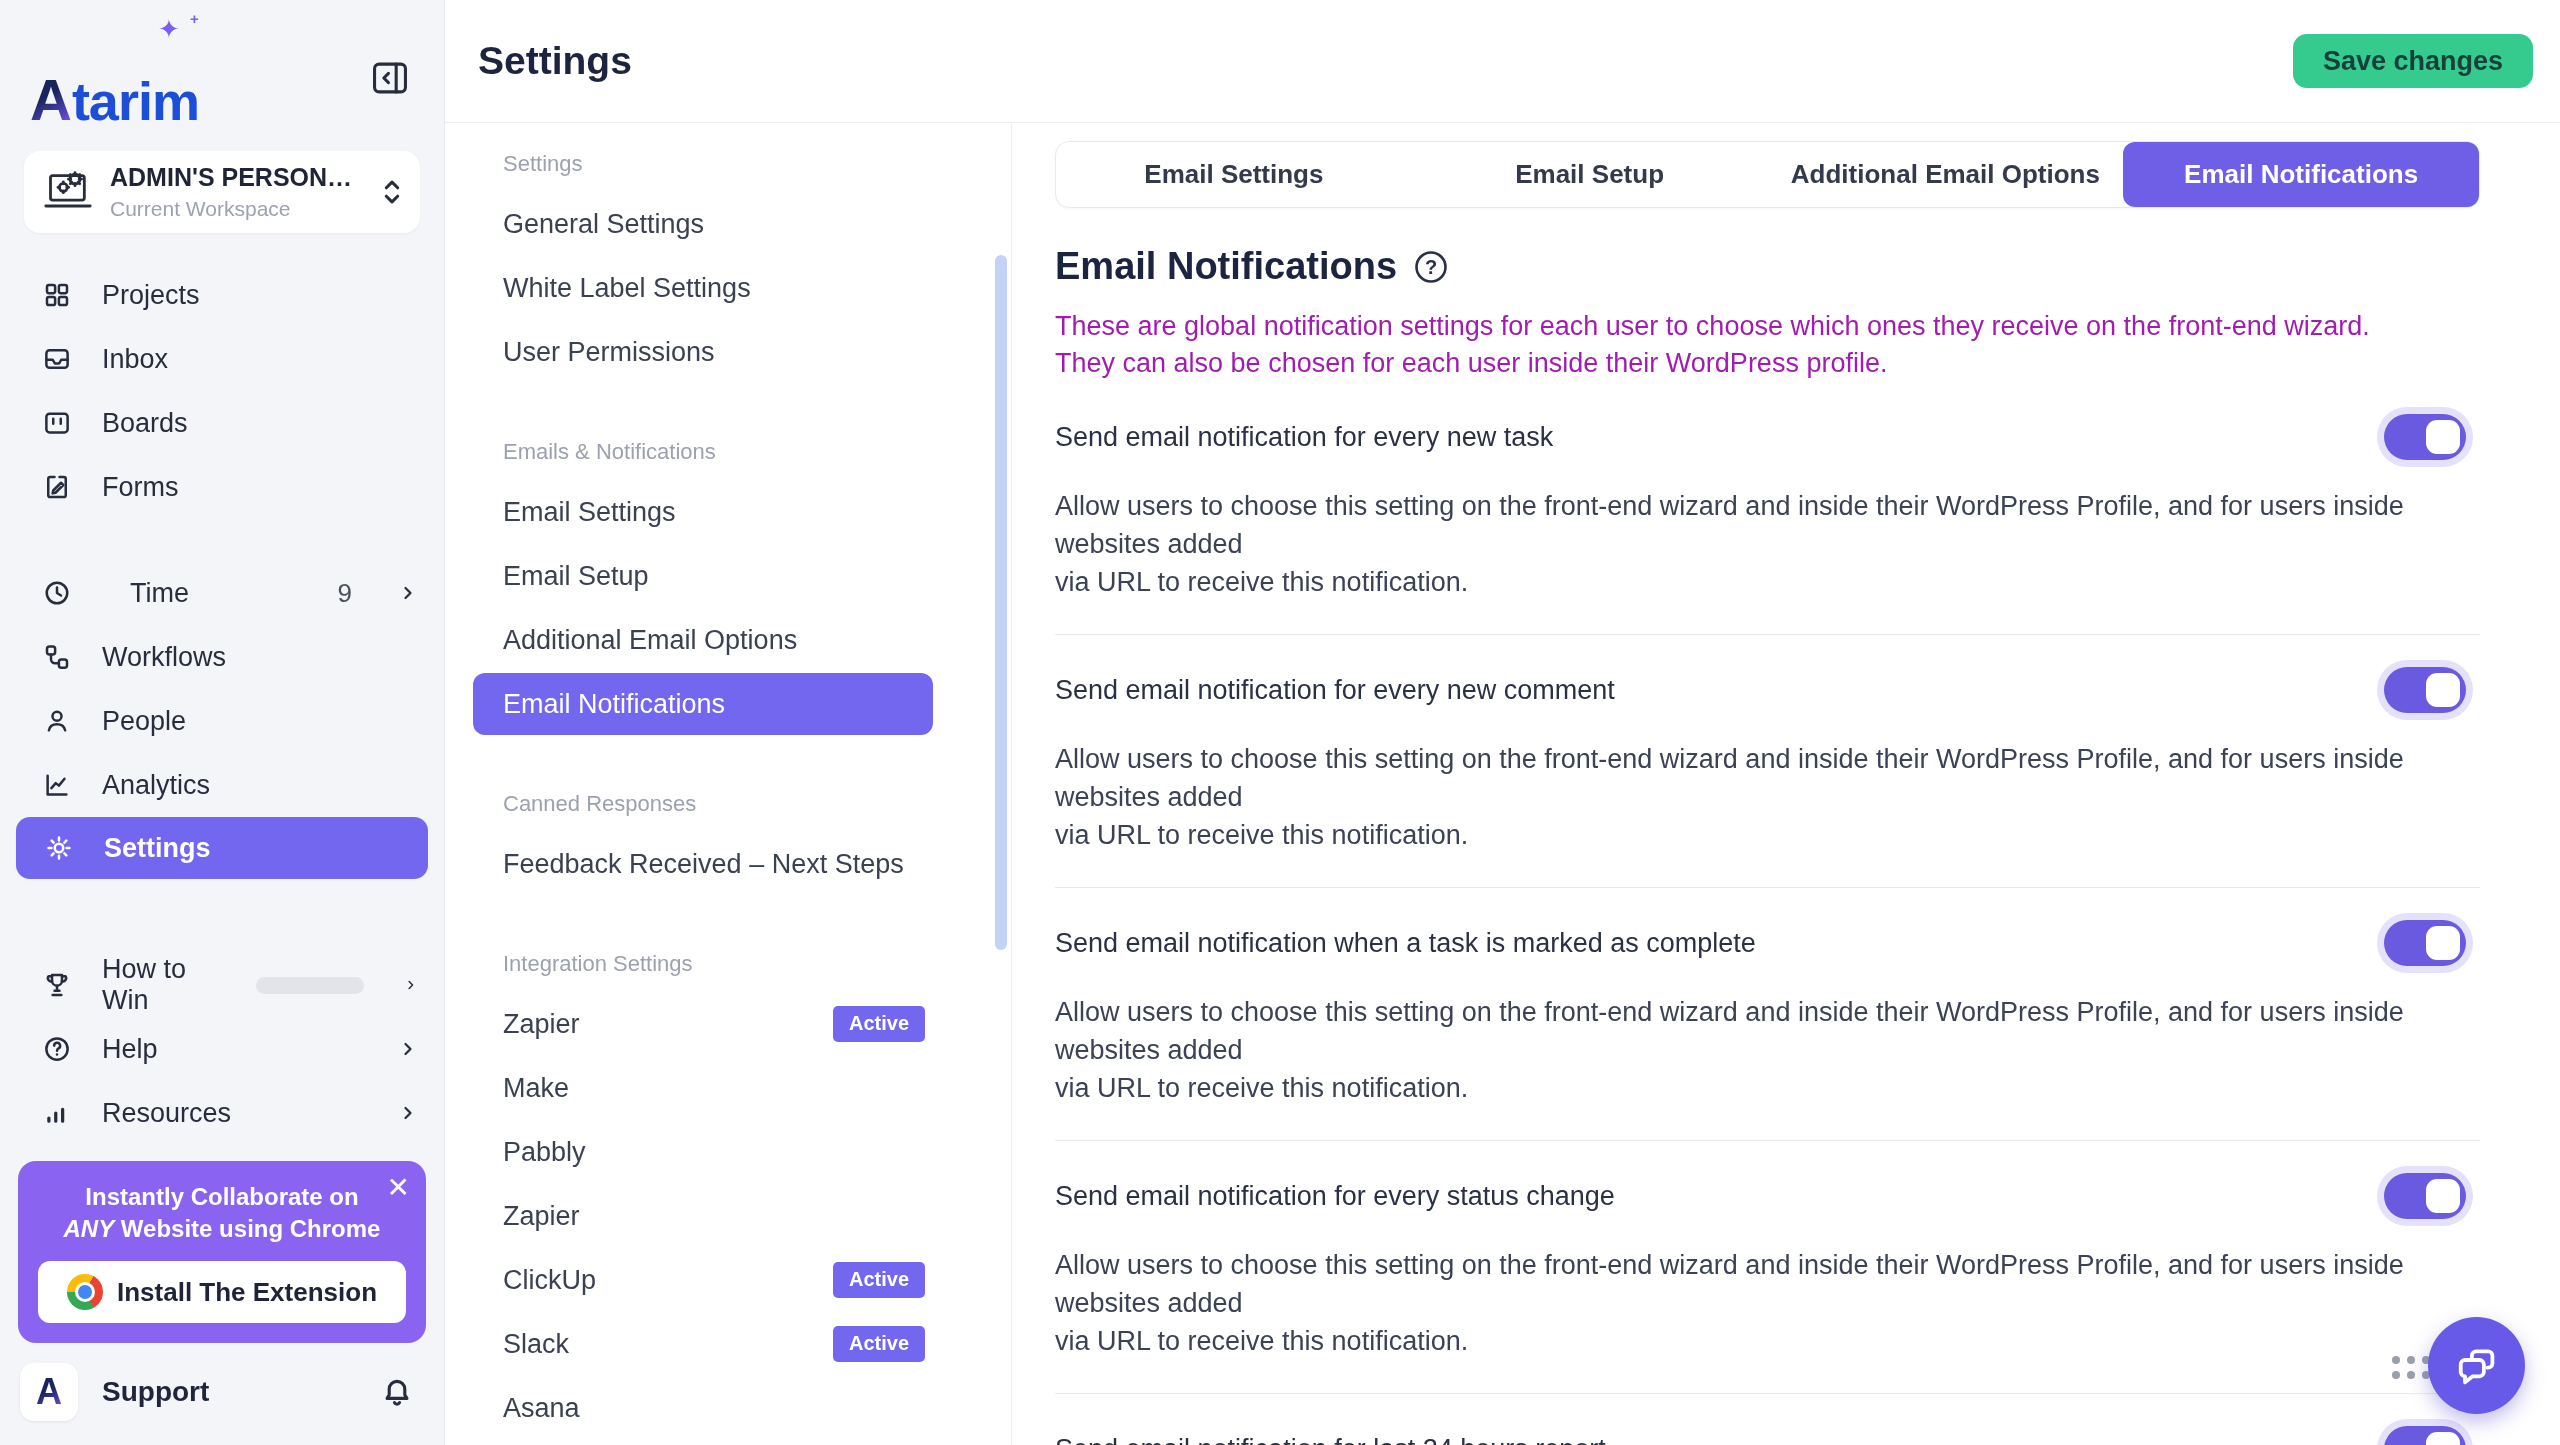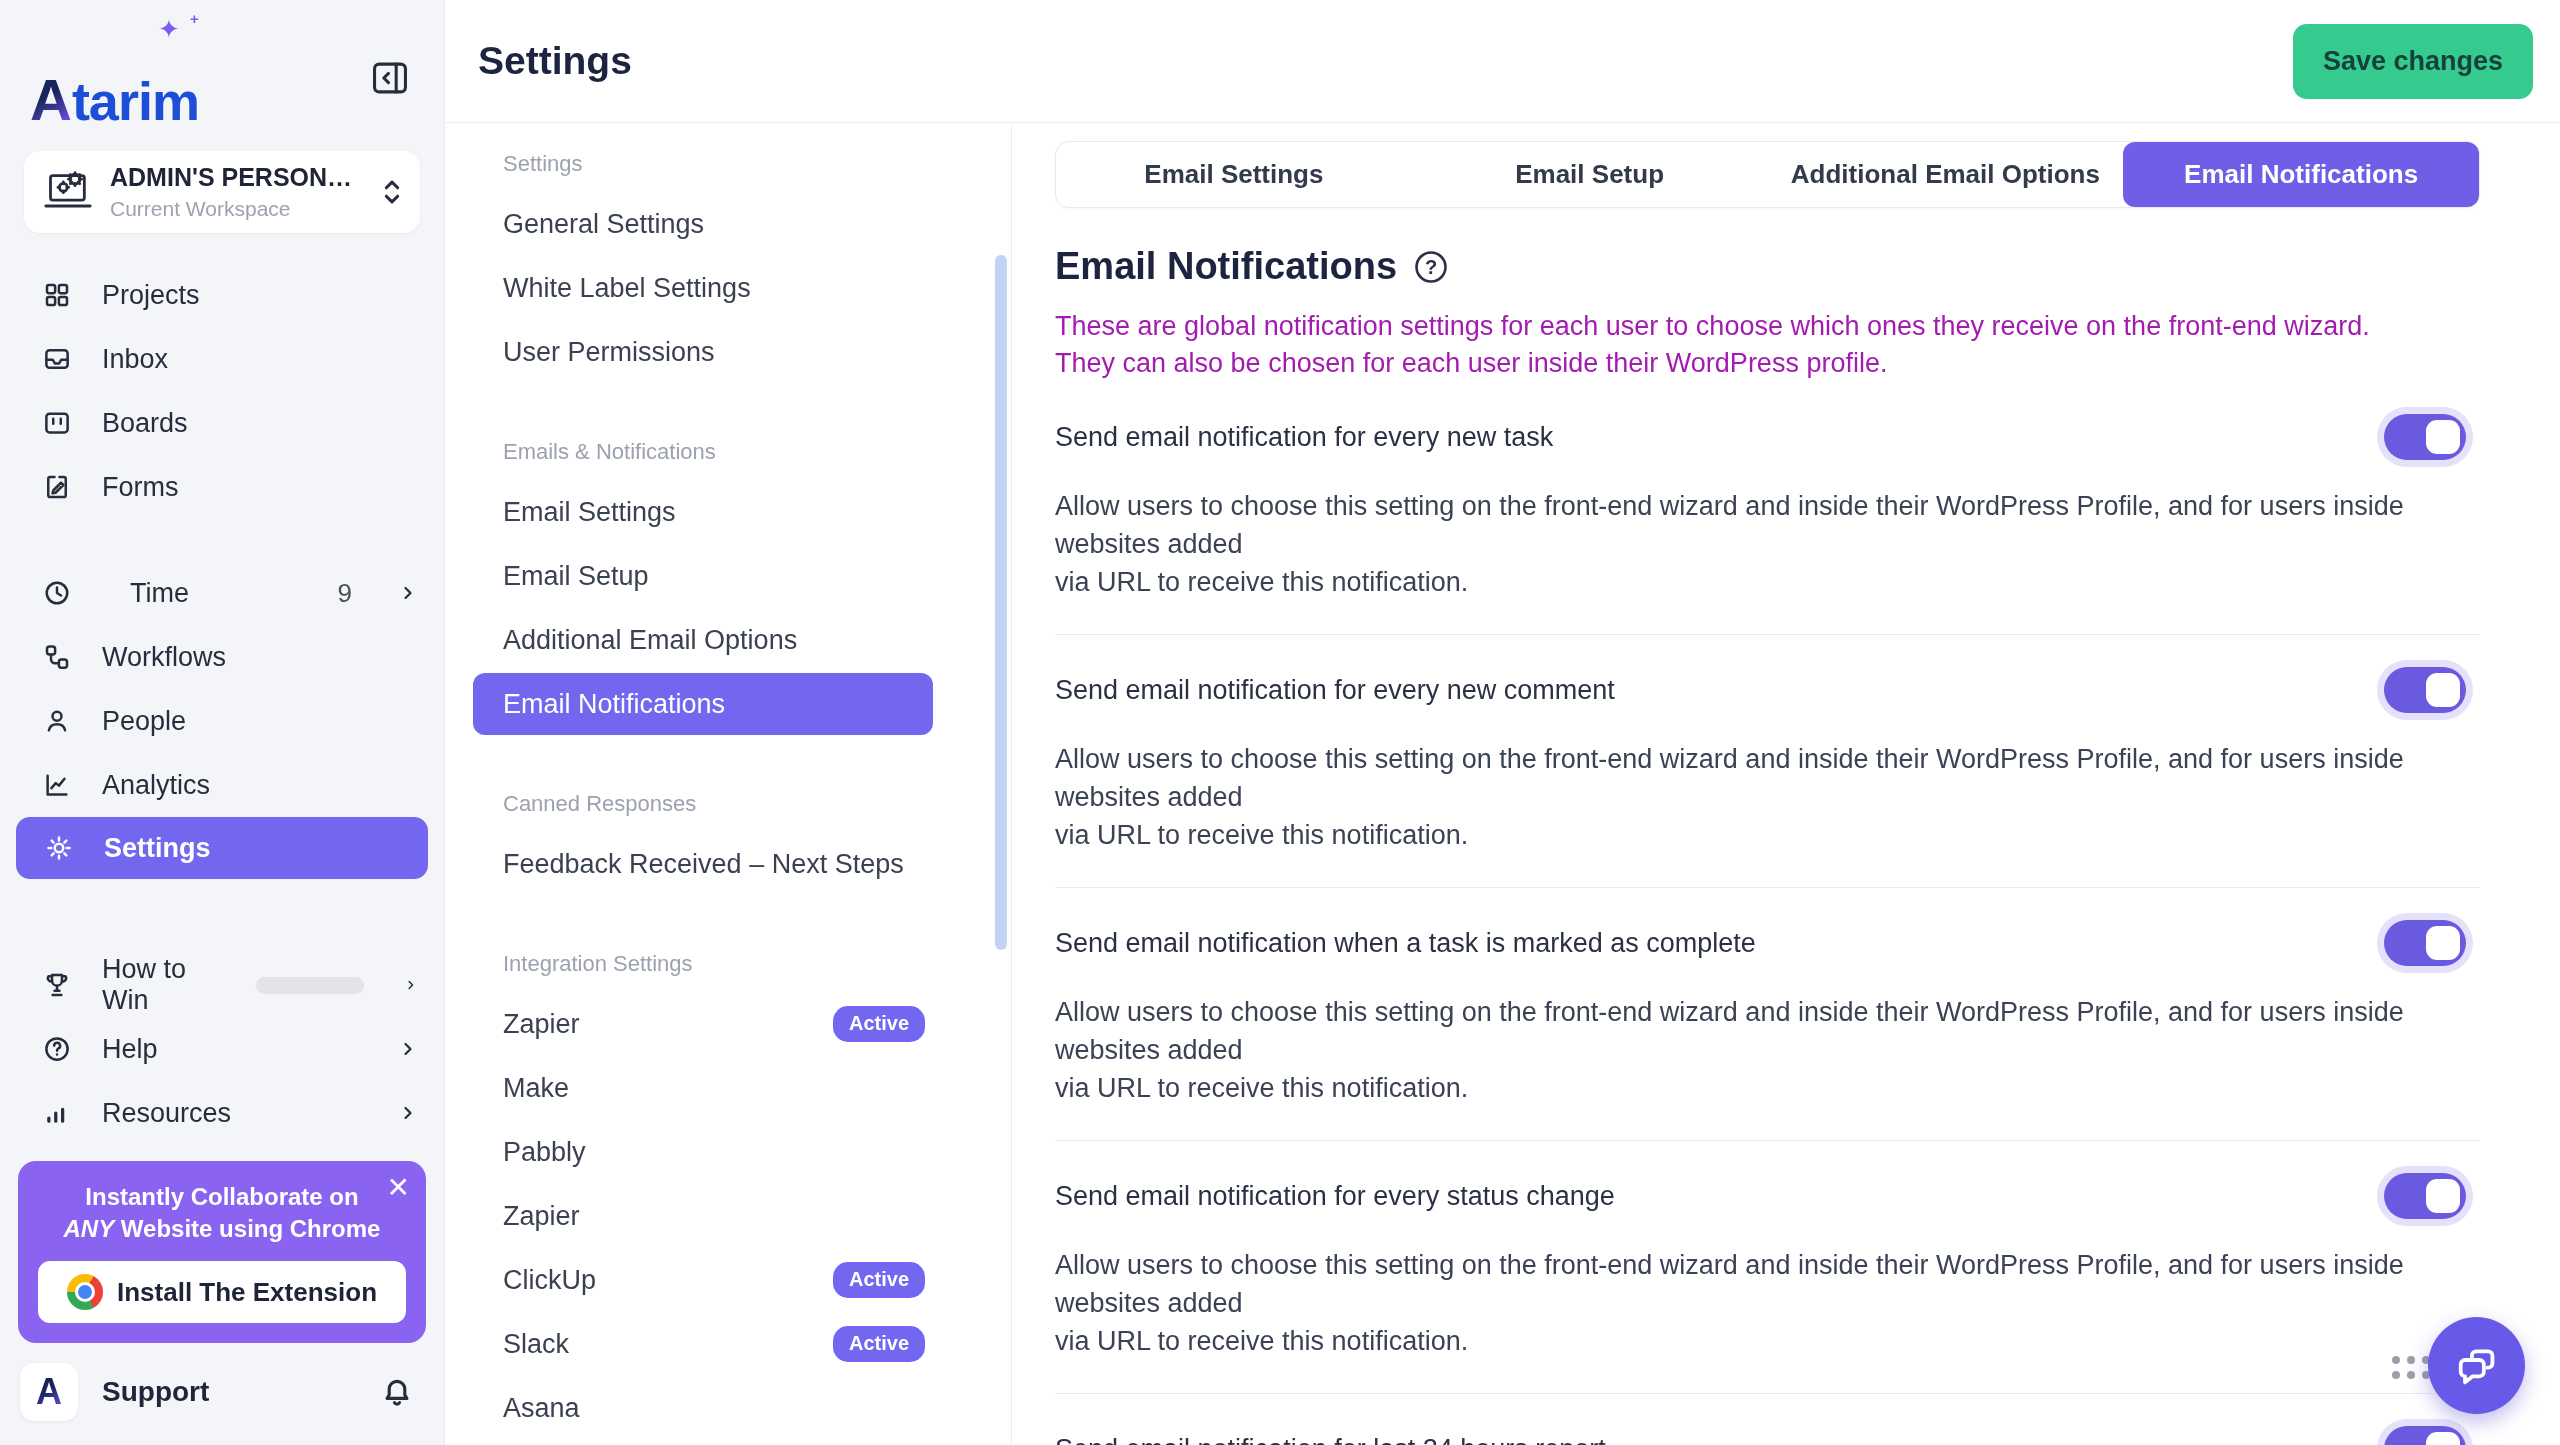--- a/index.html
+++ b/index.html
@@ -59,35 +59,35 @@
     box-shadow:0 1px 3px rgba(25,30,60,.08); cursor:pointer; }
   .footer-logo span { font-size:36px; font-weight:800;
     background:linear-gradient(150deg,#17255C 45%,#6C4FE0 90%);
     -webkit-background-clip:text; background-clip:text; color:transparent; }
   .footer-label { flex:1; font-size:28px; font-weight:600; color:#20263A; }
 
   
   .topbar { position:absolute; left:445px; top:0; right:0; height:123px; background:#fff;
     border-bottom:1px solid #ECEDF2; display:flex; align-items:center; }
   .topbar-title { margin-left:33px; font-size:39px; font-weight:700; color:#1D2440; }
-  .save-btn { margin-left:auto; margin-right:27px; height:75px; padding:0 30px;
+  .save-btn { margin-left:auto; margin-right:27px; height:54px; padding:0 30px;
     background:#35CB8F; color:#16413A; border:none; border-radius:14px;
     font-size:27px; font-weight:700; font-family:inherit; cursor:pointer; }
 
   
   .subsidebar { position:absolute; left:445px; top:124px; width:567px; bottom:0; background:#fff;
     border-right:1px solid #ECEDF2; padding-top:12px; }
   .ss-header { height:56px; display:flex; align-items:center; padding-left:58px; font-size:22px; color:#9BA1AE; }
   .ss-gap { height:40px; }
   .ss-item { height:64px; display:flex; align-items:center; padding-left:58px; padding-right:86px;
     font-size:27px; color:#3A4150; cursor:pointer; }
   .ss-item.active { margin:1px 78px 1px 28px; padding:0 24px 0 30px; height:62px;
     background:#7367F0; border-radius:12px; color:#fff; }
   .ss-badge { margin-left:auto; background:#7367F0; color:#fff; font-size:20px; font-weight:600;
-    padding:6px 16px 7px; border-radius:15px; }
+    padding:6px 16px 7px; border-radius:5px; }
   .ss-scrollbar { position:absolute; right:4px; top:131px; width:12px; height:695px; border-radius:6px; background:#C3D3F5; }
 
   
   .content { position:absolute; left:1013px; top:124px; right:0; bottom:0; background:#fff;
     padding:17px 80px 0 42px; overflow:hidden; }
   .tabbar { height:67px; border:1px solid #E9EAEF; border-radius:14px; background:#fff; display:flex;
     box-shadow:0 1px 2px rgba(20,20,40,.03); }
   .tab { flex:1; display:flex; align-items:center; justify-content:center;
     font-size:26px; font-weight:600; color:#333A4B; cursor:pointer; border-radius:12px; }
   .tab.active { background:#6E5FE6; color:#fff; font-weight:700; }

